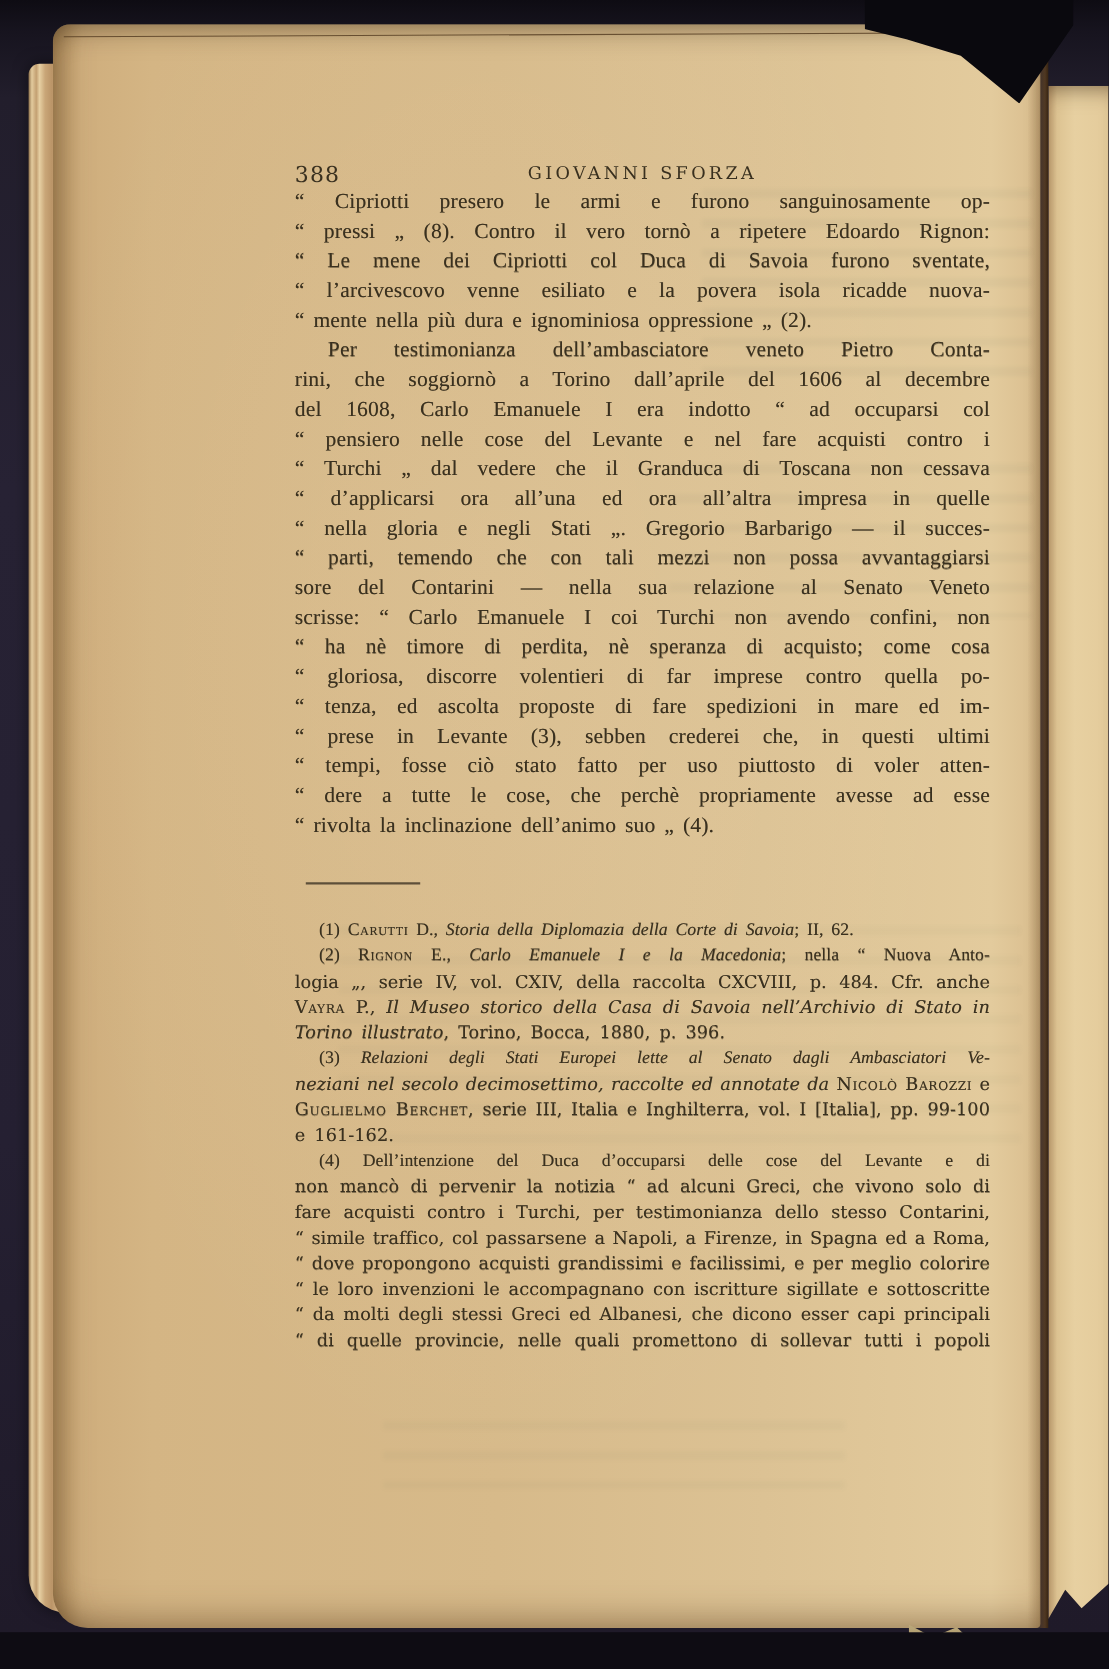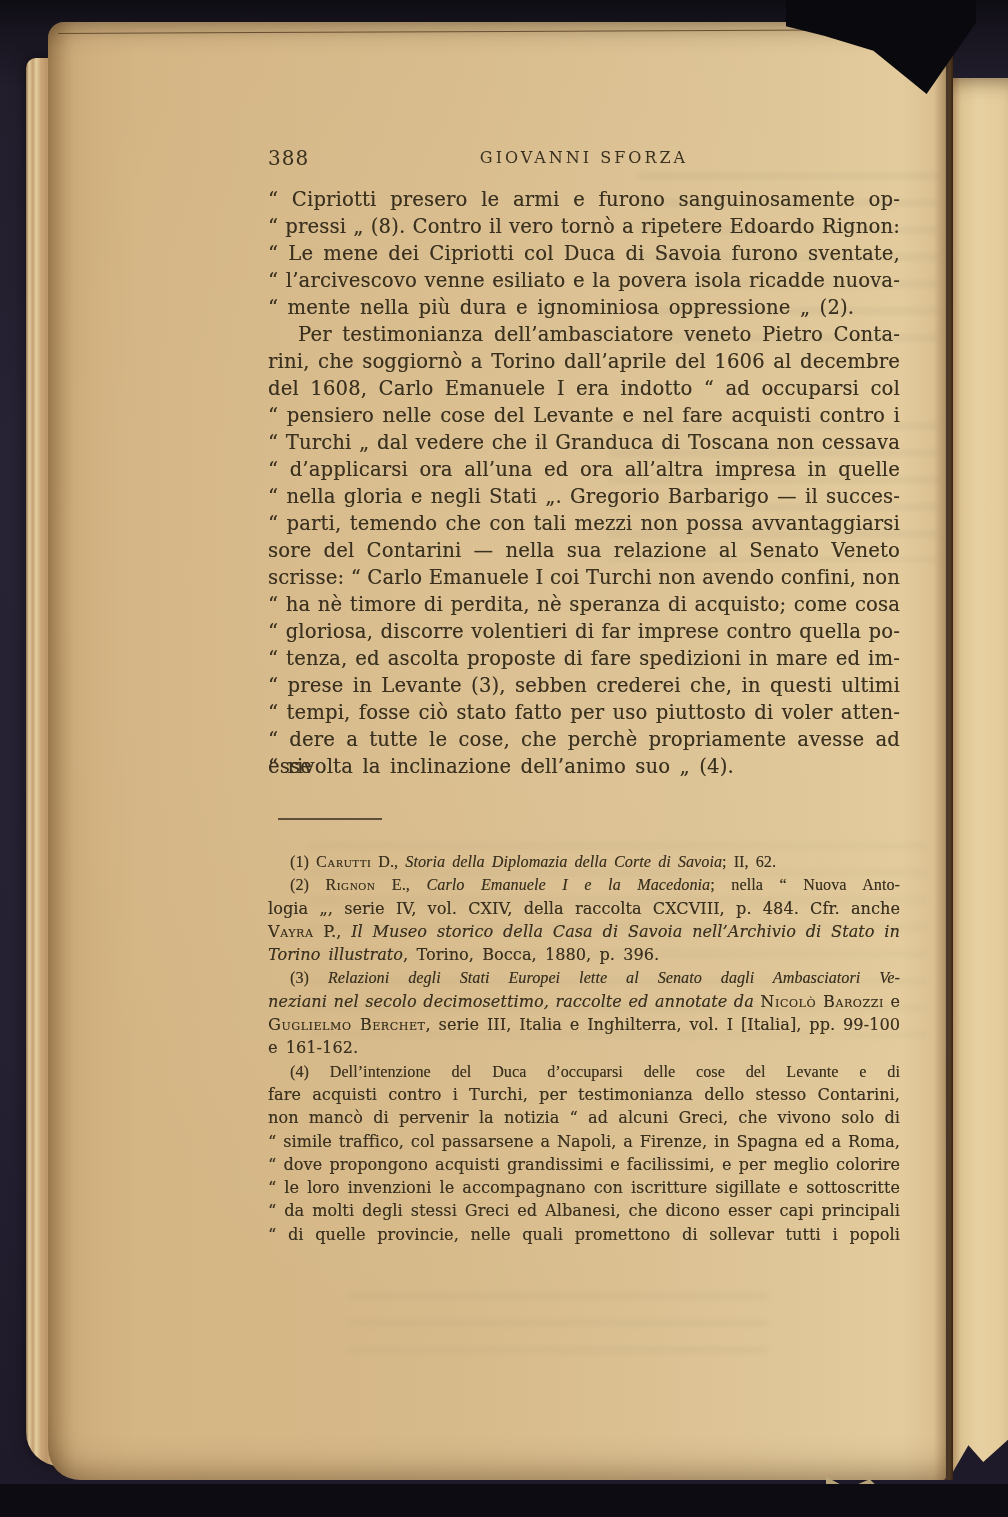--- a/index.html
+++ b/index.html
@@ -42,21 +42,21 @@
     clip-path:polygon(0 2%,12% 30%,24% 8%,38% 66%,52% 24%,66% 55%,82% 28%,100% 40%,100% 100%,0 100%);}
   .torn-b{position:absolute;left:872px;top:1484px;width:136px;height:33px;
     background:linear-gradient(135deg,#1b1d12 0,#0e1008 45%,#2c301d 70%,#0b0d07 100%);
     clip-path:polygon(0 58%,18% 18%,40% 46%,60% 8%,78% 40%,100% 22%,100% 100%,0 100%);}
   
   .textblock{position:absolute;left:268px;top:146px;width:632px;color:#39301f;}
   .pg-header{position:relative;height:24px;}
   .pg-num{position:absolute;left:0;top:0;font-size:20px;letter-spacing:1px;}
   .run-title{position:absolute;left:50%;transform:translateX(-50%);top:2px;
     font-size:16px;letter-spacing:3px;white-space:nowrap;}
-  .body-lines{margin-top:16px;}
+  .body-lines{margin-top:0;font-family:Liberation Serif, serif;}
   .tline{text-align:justify;text-align-last:justify;-moz-text-align-last:justify;
     letter-spacing:.2px;text-shadow:.2px .2px 0 rgba(56,45,28,.5);}
   .body-lines .tline{font-size:19.5px;line-height:27px;height:27px;}
   .tline.short{text-align-last:left;-moz-text-align-last:left;word-spacing:3px;}
   .body-lines .tline.indent{padding-left:30px;}
   .fn-rule{margin-top:38px;margin-left:10px;width:104px;height:0;
     border-top:2px solid rgba(72,60,42,.85);}
   .fn-lines{margin-top:30px;}
   .fn-lines .tline{font-size:16px;line-height:23.3px;height:23.3px;letter-spacing:.1px;}
   .fn-lines .tline.indent{padding-left:22px;font-family:Liberation Serif, serif;}
@@ -118,22 +118,22 @@
         <div class="tline indent short"><span class="seg-n">(1) </span><span class="seg-sc">Carutti</span><span class="seg-n"> D., </span><span class="seg-i">Storia della Diplomazia della Corte di Savoia</span><span class="seg-n">; II, 62.</span></div>
         <div class="tline indent"><span class="seg-n">(2) </span><span class="seg-sc">Rignon</span><span class="seg-n"> E., </span><span class="seg-i">Carlo Emanuele I e la Macedonia</span><span class="seg-n">; nella “ Nuova Anto-</span></div>
         <div class="tline"><span class="seg-n">logia „, serie IV, vol. CXIV, della raccolta CXCVIII, p. 484. Cfr. anche</span></div>
         <div class="tline"><span class="seg-sc">Vayra</span><span class="seg-n"> P., </span><span class="seg-i">Il Museo storico della Casa di Savoia nell’Archivio di Stato in</span></div>
         <div class="tline short"><span class="seg-i">Torino illustrato</span><span class="seg-n">, Torino, Bocca, 1880, p. 396.</span></div>
         <div class="tline indent"><span class="seg-n">(3) </span><span class="seg-i">Relazioni degli Stati Europei lette al Senato dagli Ambasciatori Ve-</span></div>
         <div class="tline"><span class="seg-i">neziani nel secolo decimosettimo, raccolte ed annotate da</span><span class="seg-n"> </span><span class="seg-sc">Nicolò Barozzi</span><span class="seg-n"> e</span></div>
         <div class="tline"><span class="seg-sc">Guglielmo Berchet</span><span class="seg-n">, serie III, Italia e Inghilterra, vol. I [Italia], pp. 99-100</span></div>
         <div class="tline short"><span class="seg-n">e 161-162.</span></div>
         <div class="tline indent"><span class="seg-n">(4) Dell’intenzione del Duca d’occuparsi delle cose del Levante e di</span></div>
+        <div class="tline"><span class="seg-n">non mancò di pervenir la notizia “ ad alcuni Greci, che vivono solo di</span></div>
         <div class="tline"><span class="seg-n">fare acquisti contro i Turchi, per testimonianza dello stesso Contarini,</span></div>
-        <div class="tline"><span class="seg-n">non mancò di pervenir la notizia “ ad alcuni Greci, che vivono solo di</span></div>
         <div class="tline"><span class="seg-n">“ simile traffico, col passarsene a Napoli, a Firenze, in Spagna ed a Roma,</span></div>
         <div class="tline"><span class="seg-n">“ dove propongono acquisti grandissimi e facilissimi, e per meglio colorire</span></div>
         <div class="tline"><span class="seg-n">“ le loro invenzioni le accompagnano con iscritture sigillate e sottoscritte</span></div>
         <div class="tline"><span class="seg-n">“ da molti degli stessi Greci ed Albanesi, che dicono esser capi principali</span></div>
         <div class="tline"><span class="seg-n">“ di quelle provincie, nelle quali promettono di sollevar tutti i popoli</span></div>
       </div>
   </div>
 </div>
 
 </body></html>

